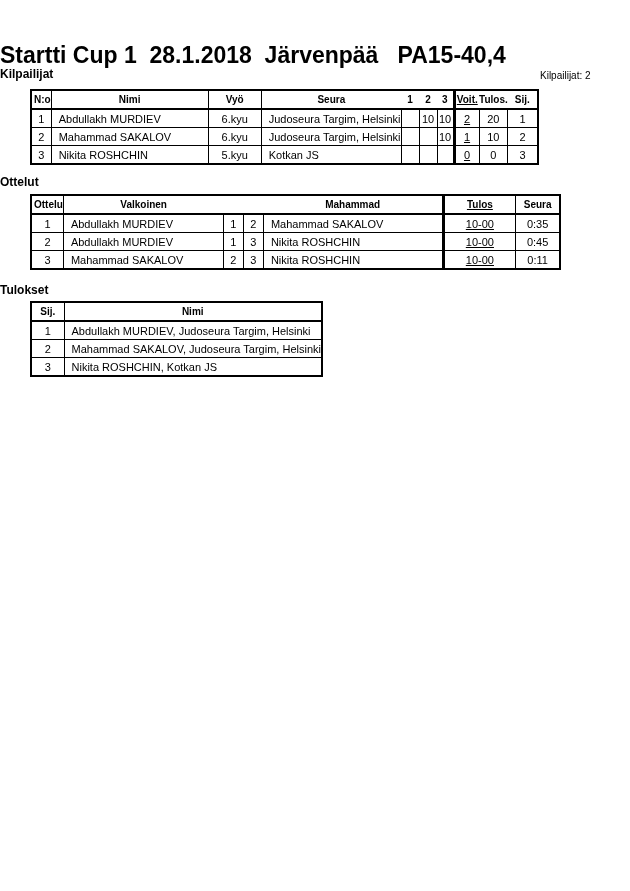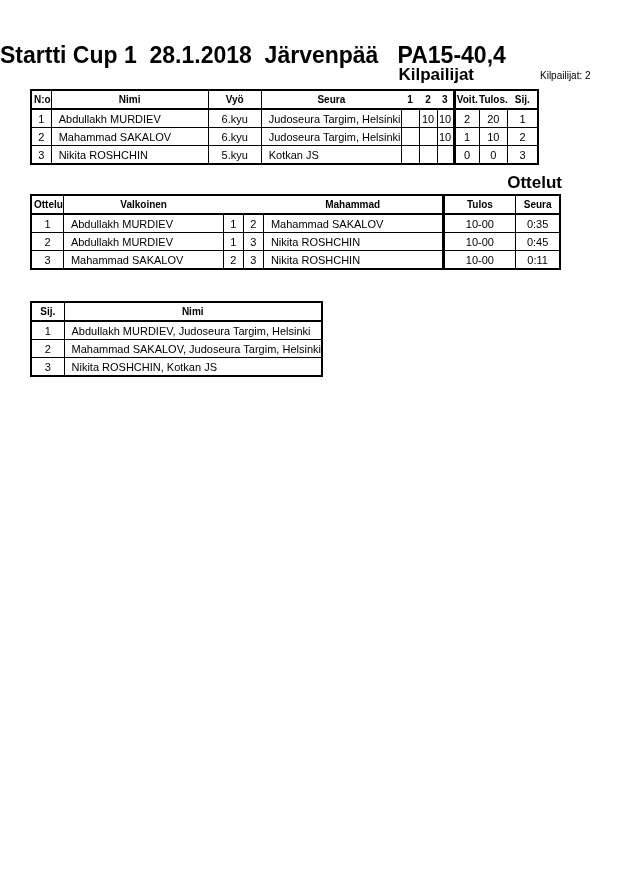--- a/index.html
+++ b/index.html
@@ -8,21 +8,21 @@
     background:#ffffff; color:#000;
     font-family:"Liberation Sans","DejaVu Sans",sans-serif;
     overflow:hidden;
   }
   .abs { position:absolute; }
   .title {
     top:43px; left:0; width:630px; 
     font-size:23px; font-weight:bold; line-height:24px; white-space:pre;
   }
   .sec-heading {
-    font-size:17px; font-weight:bold; line-height:13px; text-align:right; white-space:pre;
+    font-size:12px; font-weight:bold; line-height:13px; text-align:left; white-space:pre;
   }
   .heading-competitors { top:68px; left:0; width:474px; }
   .heading-matches     { top:176px; left:0; width:562px; }
   .heading-results     { top:284px; left:0; width:344px; }
   .count-note { top:70px; left:540px; font-size:10px; line-height:11px; }
 
   table {
     border-collapse:collapse; table-layout:fixed;
     border:2px solid #000;
     font-family:"Liberation Sans","DejaVu Sans",sans-serif;
@@ -34,21 +34,21 @@
   tr { height:17px; }
   th, td {
     border:1px solid #000; padding:0; height:17px;
     white-space:nowrap; overflow:visible; vertical-align:middle;
   }
   th { font-size:10px; font-weight:bold; text-align:center; border-bottom:2px solid #000; }
   td { text-align:center; }
   .al { text-align:left; padding-left:2px; }
   .l  { text-align:left; padding-left:7px; }
   .hr { border-right-style:hidden; }       
-  .thick { border-left:3px solid #000; }   
+  .thick { border-left:3px solid #000;text-decoration:underline; }   
 </style>
 </head>
 <body>
 
 <div class="page">
 
   <div class="abs title">Startti Cup 1  28.1.2018  Järvenpää   PA15-40,4</div>
 
   <div class="abs sec-heading heading-competitors">Kilpailijat</div>
   <div class="abs count-note">Kilpailijat: 2</div>
@@ -167,20 +167,21 @@
         <td class="l">Mahammad SAKALOV</td>
         <td>2</td>
         <td>3</td>
         <td class="l">Nikita ROSHCHIN</td>
         <td class="thick">10-00</td>
         <td>0:11</td>
       </tr>
     </tbody>
   </table>
 
+  <div class="abs sec-heading heading-results">Tulokset</div>
 
   <table class="abs tbl-results">
     <colgroup>
       <col style="width:33px">
         <col style="width:253px">
     </colgroup>
     <thead>
       <tr>
         <th>Sij.</th>
         <th>Nimi</th>

